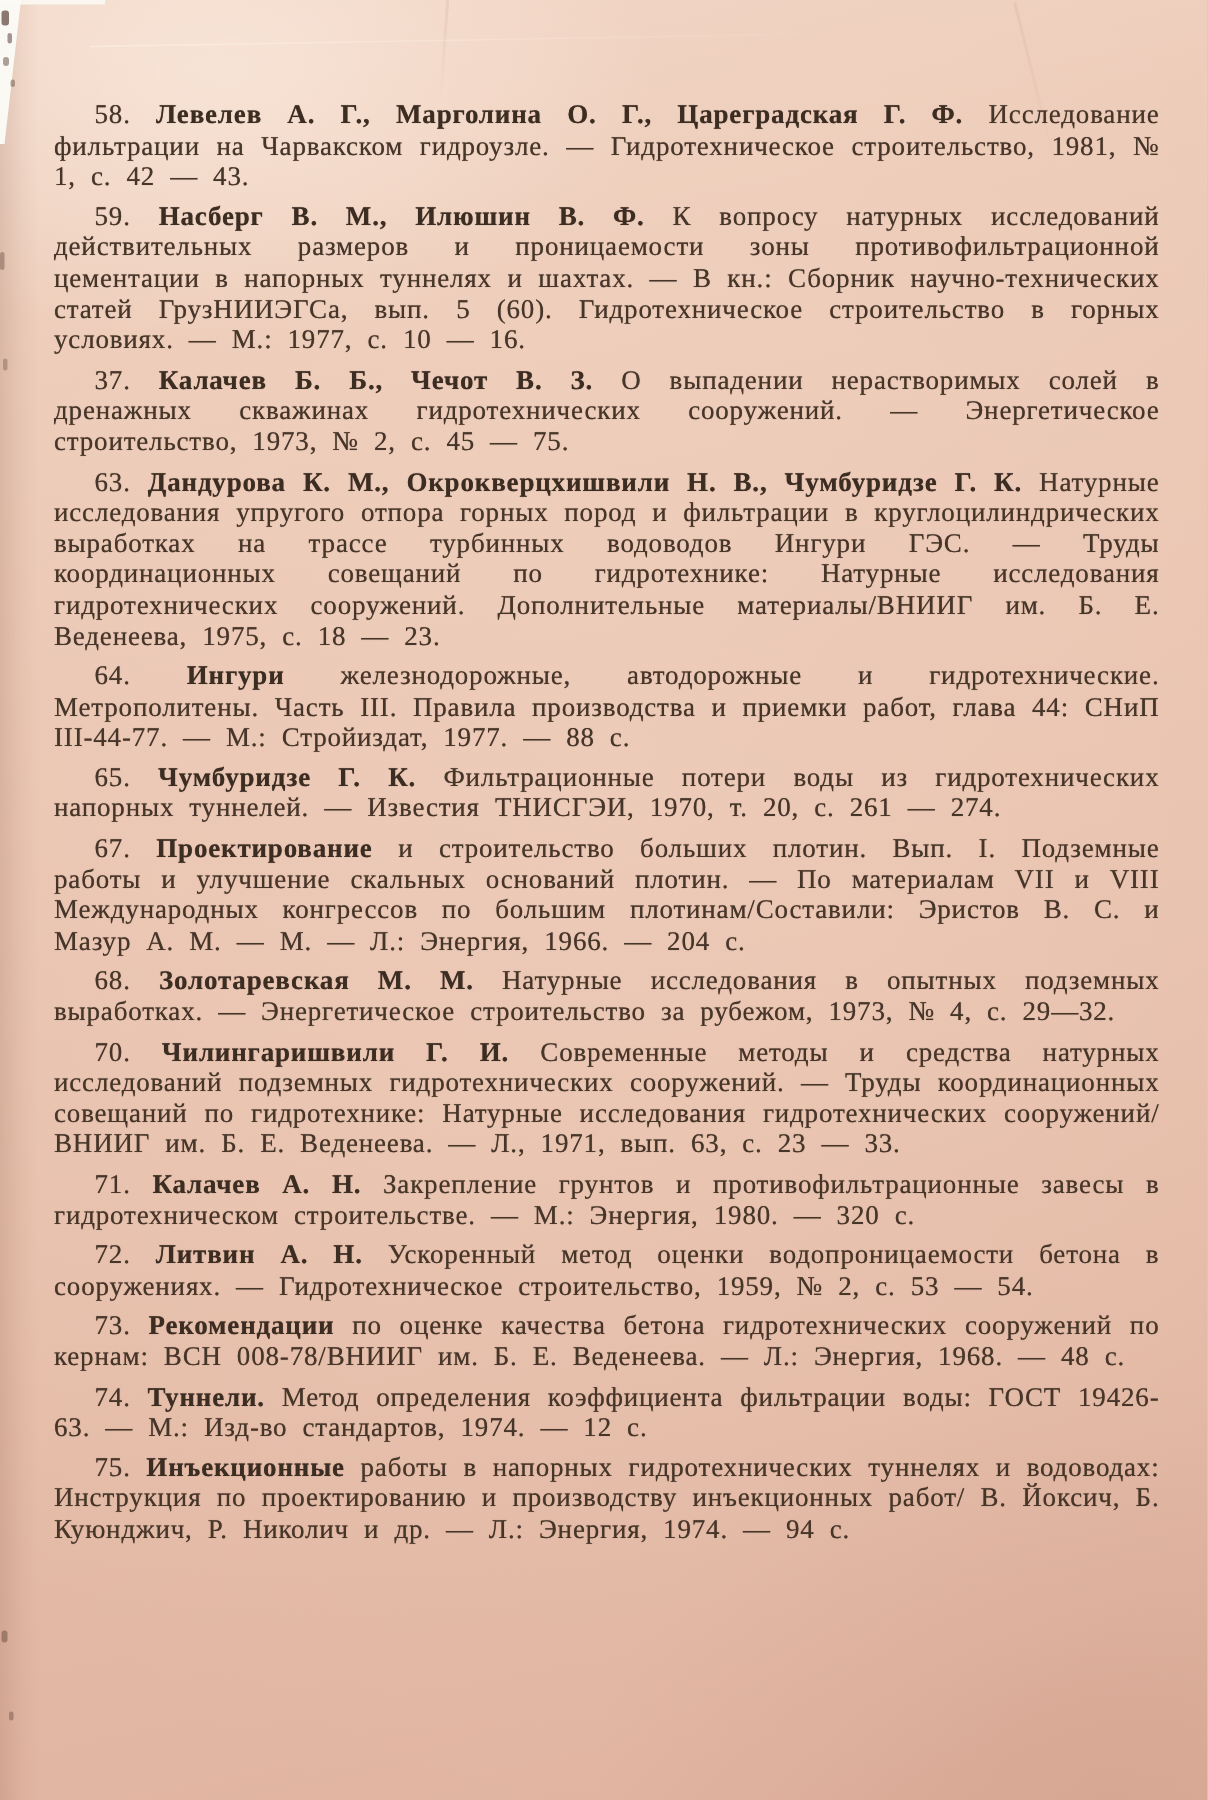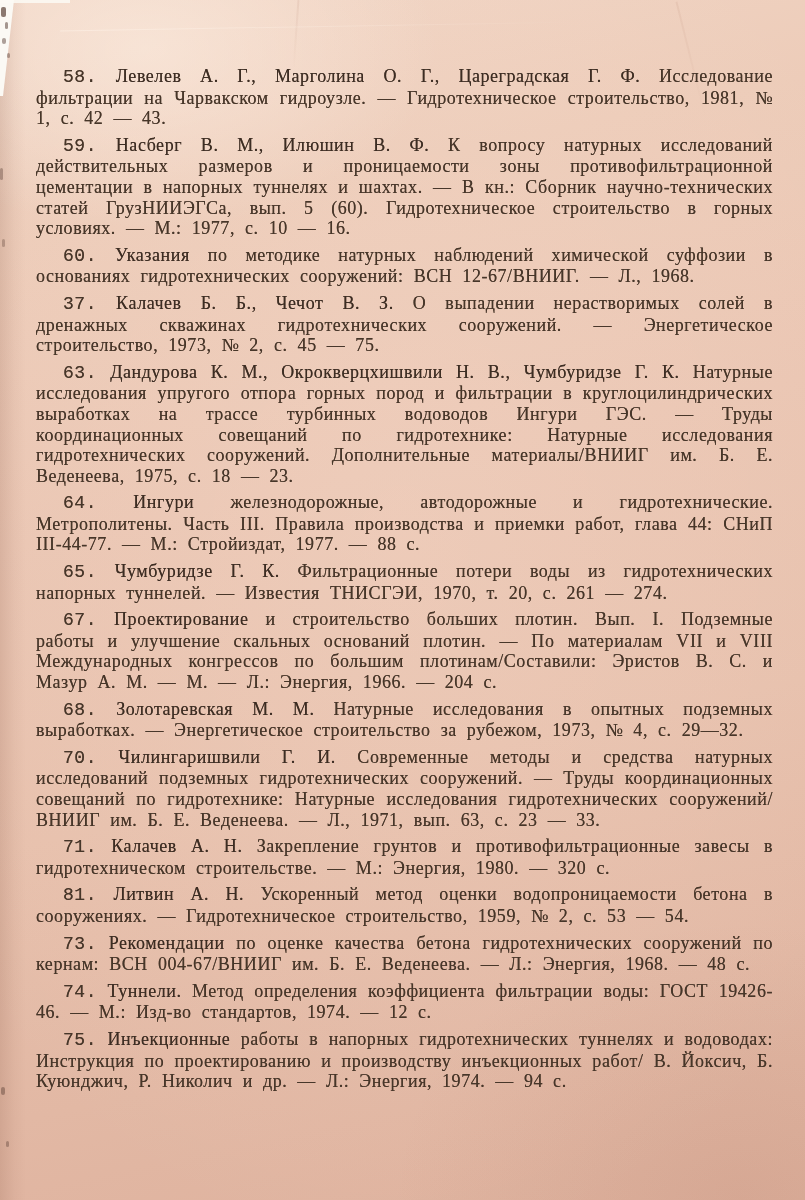--- a/index.html
+++ b/index.html
@@ -48,22 +48,22 @@
     color:#463629;
     font-size:18px;line-height:20.6px;
     letter-spacing:0.55px;word-spacing:5px;
     text-shadow:0 0 0.5px rgba(74,50,38,.75);
   }
   p.entry{
     margin:0 0 6px 0;
     text-align:justify;
     text-indent:27px;
   }
-  p.entry .num{font-weight:normal;font-family:Liberation Mono, monospace;}
-  p.entry .auth{font-weight:normal;color:#3c2d23;}
+  p.entry .num{font-weight:normal;}
+  p.entry .auth{font-weight:bold;color:#3c2d23;}
 </style>
 </head>
 <body>
 
 <div class="page">
   <div class="edge-shadow"></div>
   <div class="corner-sliver"></div>
   <div class="top-sliver"></div>
   <div class="crease c1"></div>
   <div class="crease c2"></div>
@@ -75,43 +75,42 @@
   <div class="speck s5"></div>
   <div class="speck s6"></div>
   <div class="speck s7"></div>
   <div class="speck s8"></div>
 
   <div class="bib" id="bib">
   <p class="entry"><span class="num">58.</span> <span class="auth">Левелев А. Г., Марголина О. Г., Цареградская Г. Ф.</span> <span class="txt">Исследование фильтрации на Чарвакском гидроузле. — Гидротехническое строительство, 1981, № 1, с. 42 — 43.</span></p>
 
   <p class="entry"><span class="num">59.</span> <span class="auth">Насберг В. М., Илюшин В. Ф.</span> <span class="txt">К вопросу натурных исследований действительных размеров и проницаемости зоны противофильтрационной цементации в напорных туннелях и шахтах. — В кн.: Сборник научно-технических статей ГрузНИИЭГСа, вып. 5 (60). Гидротехническое строительство в горных условиях. — М.: 1977, с. 10 — 16.</span></p>
 
-  <p class="entry"><span class="num">60.</span> <span class="auth">Указания</span> <span class="txt">по методике натурных наблюдений химической суффозии в основаниях гидротехнических сооружений: ВСН 12-67/ВНИИГ. — Л., 1968.</span></p>
 
   <p class="entry"><span class="num">37.</span> <span class="auth">Калачев Б. Б., Чечот В. З.</span> <span class="txt">О выпадении нерастворимых солей в дренажных скважинах гидротехнических сооружений. — Энергетическое строительство, 1973, № 2, с. 45 — 75.</span></p>
 
 
   <p class="entry"><span class="num">63.</span> <span class="auth">Дандурова К. М., Окрокверцхишвили Н. В., Чумбуридзе Г. К.</span> <span class="txt">Натурные исследования упругого отпора горных пород и фильтрации в круглоцилиндрических выработках на трассе турбинных водоводов Ингури ГЭС. — Труды координационных совещаний по гидротехнике: Натурные исследования гидротехнических сооружений. Дополнительные материалы/ВНИИГ им. Б. Е. Веденеева, 1975, с. 18 — 23.</span></p>
 
   <p class="entry"><span class="num">64.</span> <span class="auth">Ингури</span> <span class="txt">железнодорожные, автодорожные и гидротехнические. Метрополитены. Часть III. Правила производства и приемки работ, глава 44: СНиП III-44-77. — М.: Стройиздат, 1977. — 88 с.</span></p>
 
   <p class="entry"><span class="num">65.</span> <span class="auth">Чумбуридзе Г. К.</span> <span class="txt">Фильтрационные потери воды из гидротехнических напорных туннелей. — Известия ТНИСГЭИ, 1970, т. 20, с. 261 — 274.</span></p>
 
 
   <p class="entry"><span class="num">67.</span> <span class="auth">Проектирование</span> <span class="txt">и строительство больших плотин. Вып. I. Подземные работы и улучшение скальных оснований плотин. — По материалам VII и VIII Международных конгрессов по большим плотинам/Составили: Эристов В. С. и Мазур А. М. — М. — Л.: Энергия, 1966. — 204 с.</span></p>
 
   <p class="entry"><span class="num">68.</span> <span class="auth">Золотаревская М. М.</span> <span class="txt">Натурные исследования в опытных подземных выработках. — Энергетическое строительство за рубежом, 1973, № 4, с. 29—32.</span></p>
 
 
   <p class="entry"><span class="num">70.</span> <span class="auth">Чилингаришвили Г. И.</span> <span class="txt">Современные методы и средства натурных исследований подземных гидротехнических сооружений. — Труды координационных совещаний по гидротехнике: Натурные исследования гидротехнических сооружений/ВНИИГ им. Б. Е. Веденеева. — Л., 1971, вып. 63, с. 23 — 33.</span></p>
 
   <p class="entry"><span class="num">71.</span> <span class="auth">Калачев А. Н.</span> <span class="txt">Закрепление грунтов и противофильтрационные завесы в гидротехническом строительстве. — М.: Энергия, 1980. — 320 с.</span></p>
 
-  <p class="entry"><span class="num">81.</span> <span class="auth">Литвин А. Н.</span> <span class="txt">Ускоренный метод оценки водопроницаемости бетона в сооружениях. — Гидротехническое строительство, 1959, № 2, с. 53 — 54.</span></p>
+  <p class="entry"><span class="num">72.</span> <span class="auth">Литвин А. Н.</span> <span class="txt">Ускоренный метод оценки водопроницаемости бетона в сооружениях. — Гидротехническое строительство, 1959, № 2, с. 53 — 54.</span></p>
 
-  <p class="entry"><span class="num">73.</span> <span class="auth">Рекомендации</span> <span class="txt">по оценке качества бетона гидротехнических сооружений по кернам: ВСН 004-67/ВНИИГ им. Б. Е. Веденеева. — Л.: Энергия, 1968. — 48 с.</span></p>
+  <p class="entry"><span class="num">73.</span> <span class="auth">Рекомендации</span> <span class="txt">по оценке качества бетона гидротехнических сооружений по кернам: ВСН 008-78/ВНИИГ им. Б. Е. Веденеева. — Л.: Энергия, 1968. — 48 с.</span></p>
 
-  <p class="entry"><span class="num">74.</span> <span class="auth">Туннели.</span> <span class="txt">Метод определения коэффициента фильтрации воды: ГОСТ 19426-46. — М.: Изд-во стандартов, 1974. — 12 с.</span></p>
+  <p class="entry"><span class="num">74.</span> <span class="auth">Туннели.</span> <span class="txt">Метод определения коэффициента фильтрации воды: ГОСТ 19426-63. — М.: Изд-во стандартов, 1974. — 12 с.</span></p>
 
   <p class="entry"><span class="num">75.</span> <span class="auth">Инъекционные</span> <span class="txt">работы в напорных гидротехнических туннелях и водоводах: Инструкция по проектированию и производству инъекционных работ/ В. Йоксич, Б. Куюнджич, Р. Николич и др. — Л.: Энергия, 1974. — 94 с.</span></p>
 
 </div>
 </div>
 
 </body></html>

